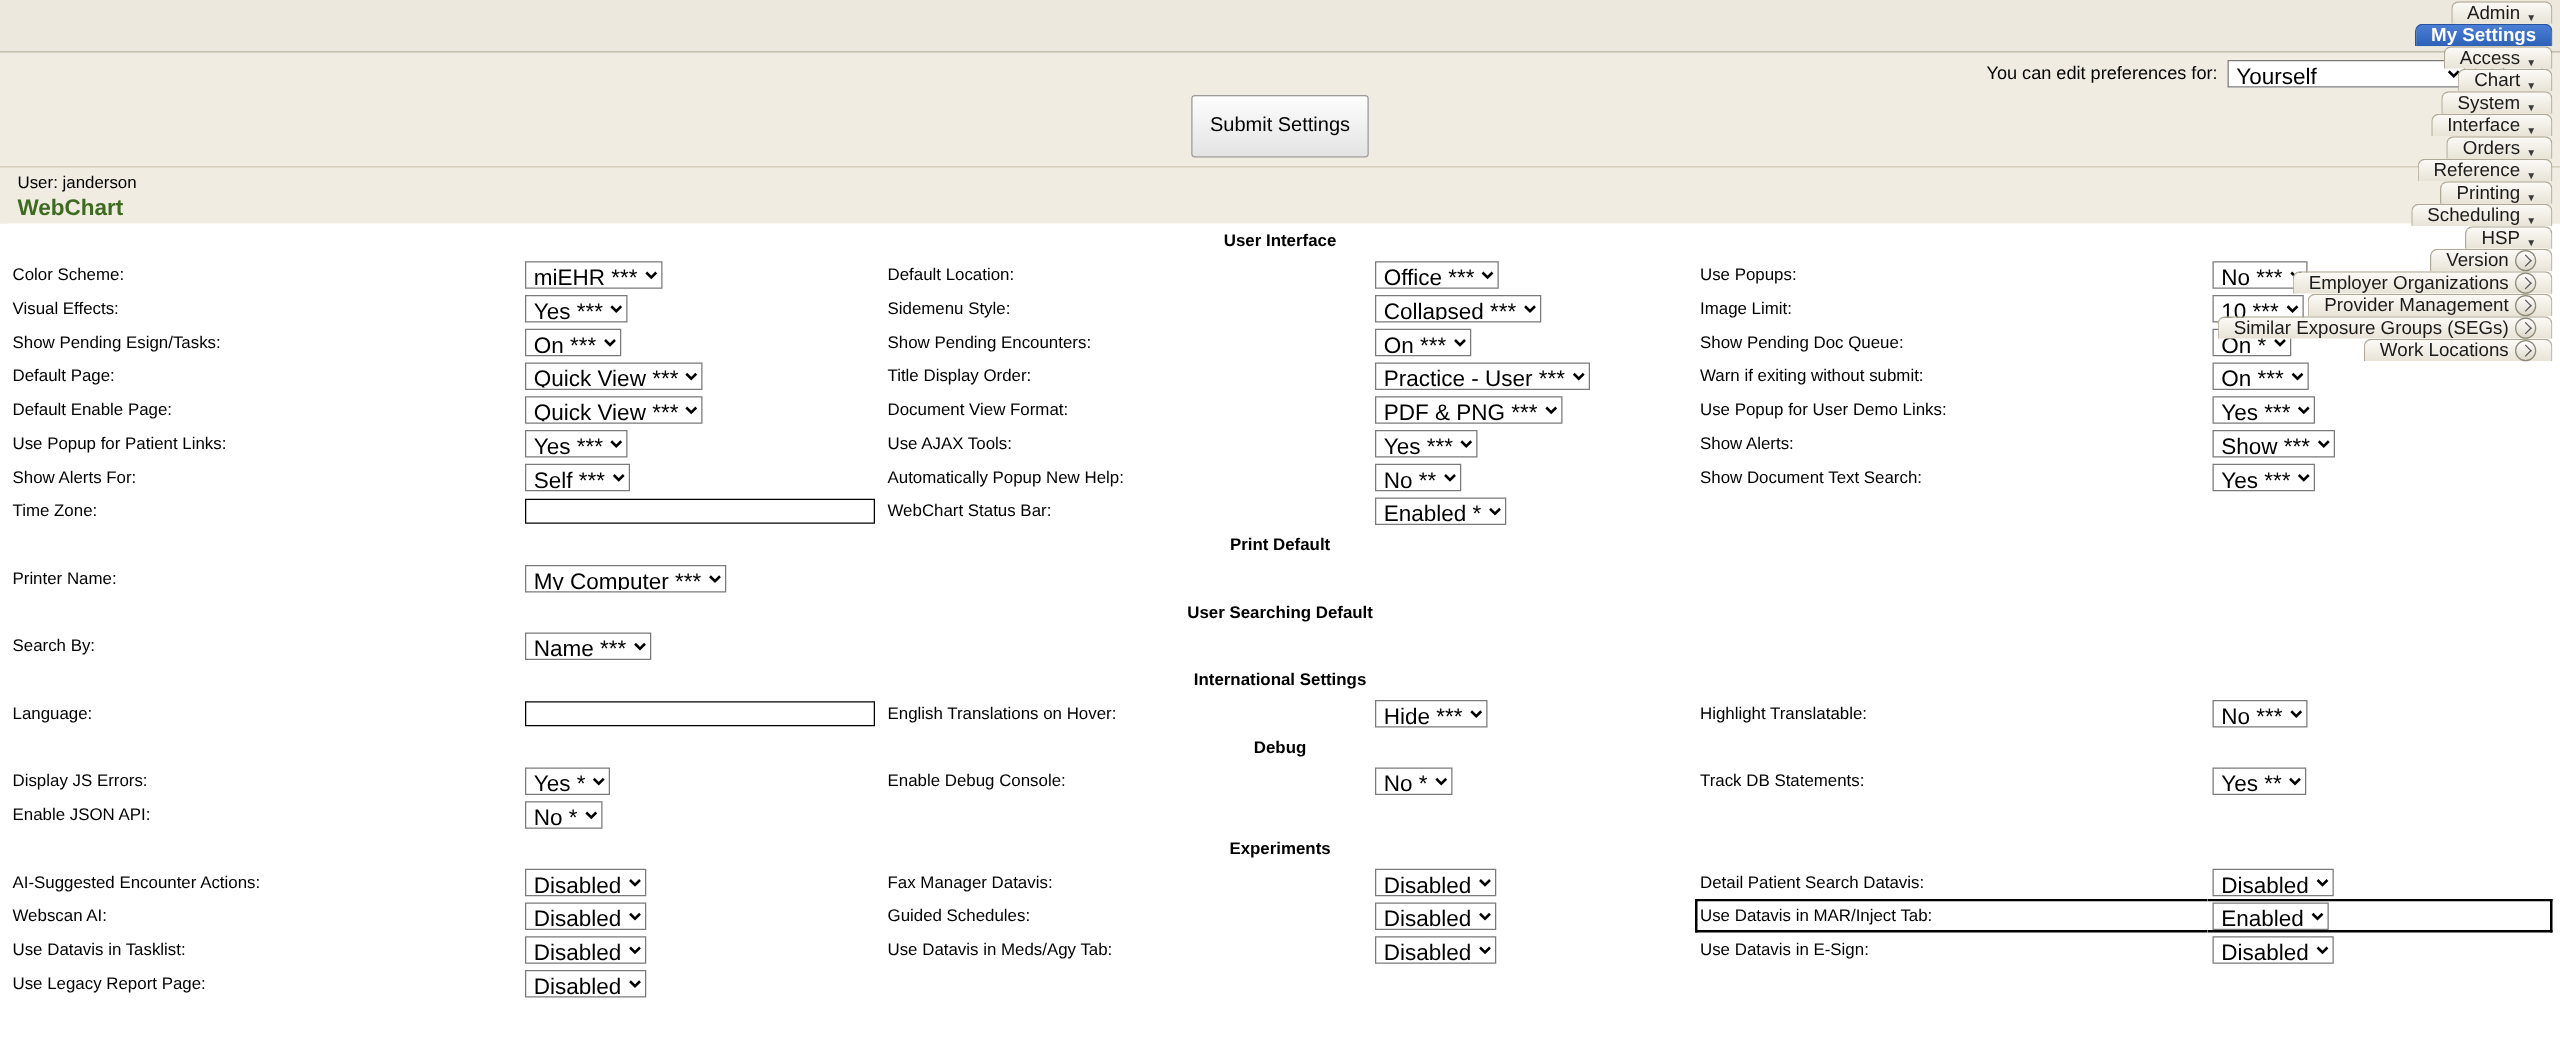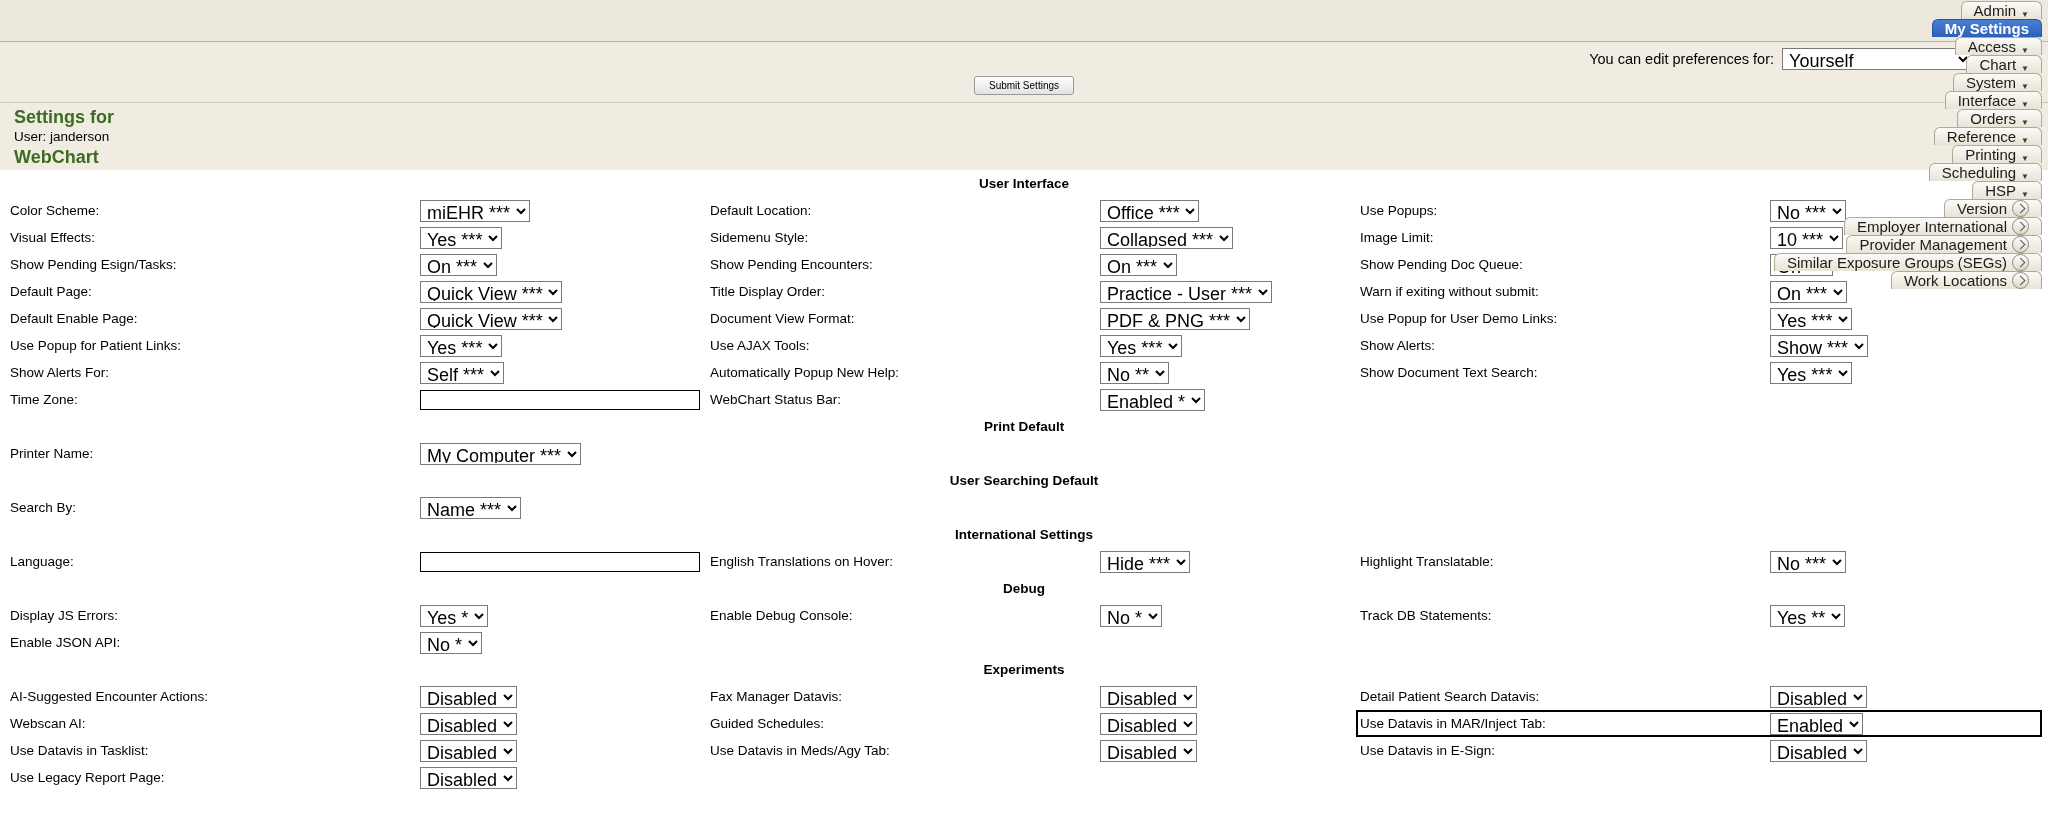--- a/index.html
+++ b/index.html
@@ -108,21 +108,21 @@
     border-radius: 3px;
     cursor: pointer;
   }
 
   
   .submitrow {
     background: #f0ece2;
     text-align: center;
     padding-bottom: 7px;
   }
-  .submitrow .btn { font-size: 10px; padding: 3px 14px; }
+  .submitrow .btn { font-size: 16px; padding: 15px 14px; }
 
   
   .settings-head {
     background: #f0ece2;
     padding: 4px 0 0 14px;
     border-top: 1px solid #cfc7b5;
   }
   .settings-title {
     color: #3d6b1f;
     font-weight: bold;
@@ -229,21 +229,21 @@
       </div>
       <div class="tab">
         <span>HSP</span>
         <span class="dd">▼</span>
       </div>
       <div class="tab">
         <span>Version</span>
         <span class="ext-icon"></span>
       </div>
       <div class="tab">
-        <span>Employer International</span>
+        <span>Employer Organizations</span>
         <span class="ext-icon"></span>
       </div>
       <div class="tab">
         <span>Provider Management</span>
         <span class="ext-icon"></span>
       </div>
       <div class="tab">
         <span>Similar Exposure Groups (SEGs)</span>
         <span class="ext-icon"></span>
       </div>
@@ -257,21 +257,20 @@
     <span>You can edit preferences for:</span>
     <select class="f" id="pref-select"><option>Yourself</option></select>
     <button class="btn">View</button>
   </div>
 
   <div class="submitrow">
     <button class="btn">Submit Settings</button>
   </div>
 
   <div class="settings-head">
-    <div class="settings-title">Settings for</div>
     <div class="settings-user">User: janderson</div>
     <div class="webchart-title">WebChart</div>
   </div>
 
   <table class="grid" id="grid">
     <colgroup>
       <col style="width:410px">
         <col style="width:290px">
       <col style="width:390px">
         <col style="width:260px">

